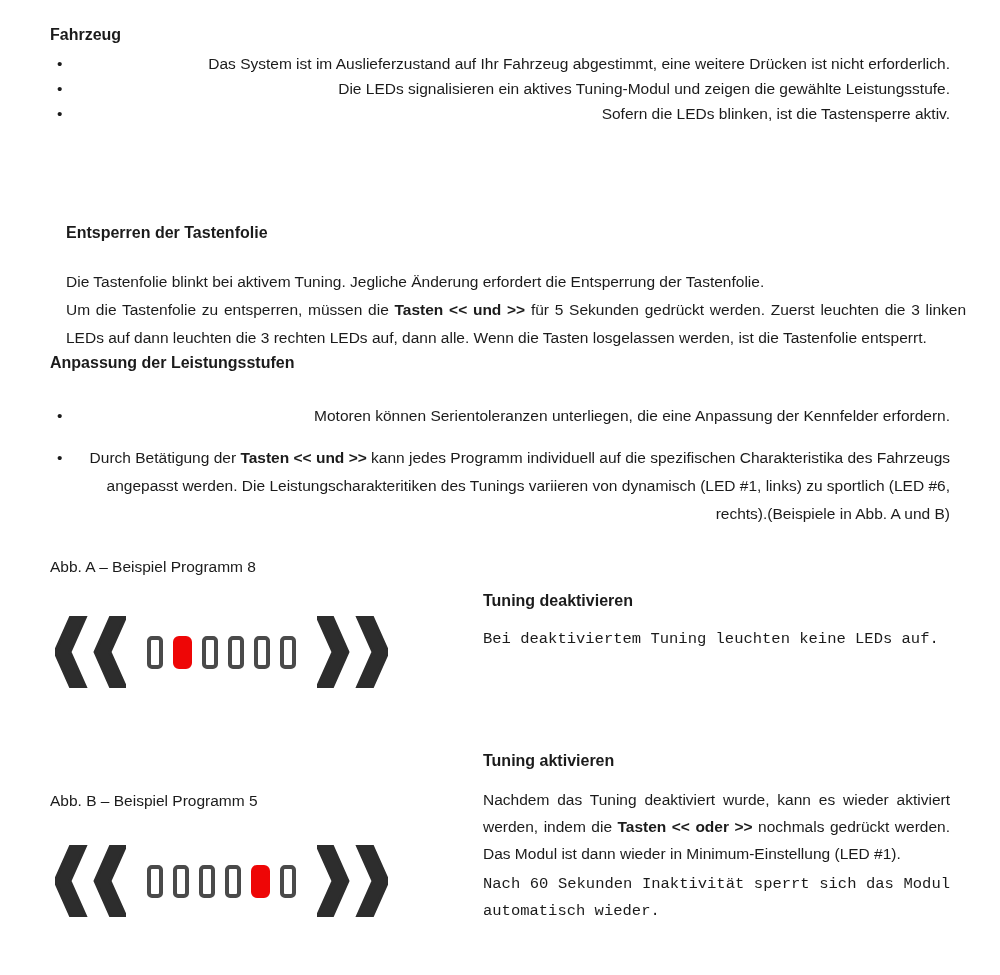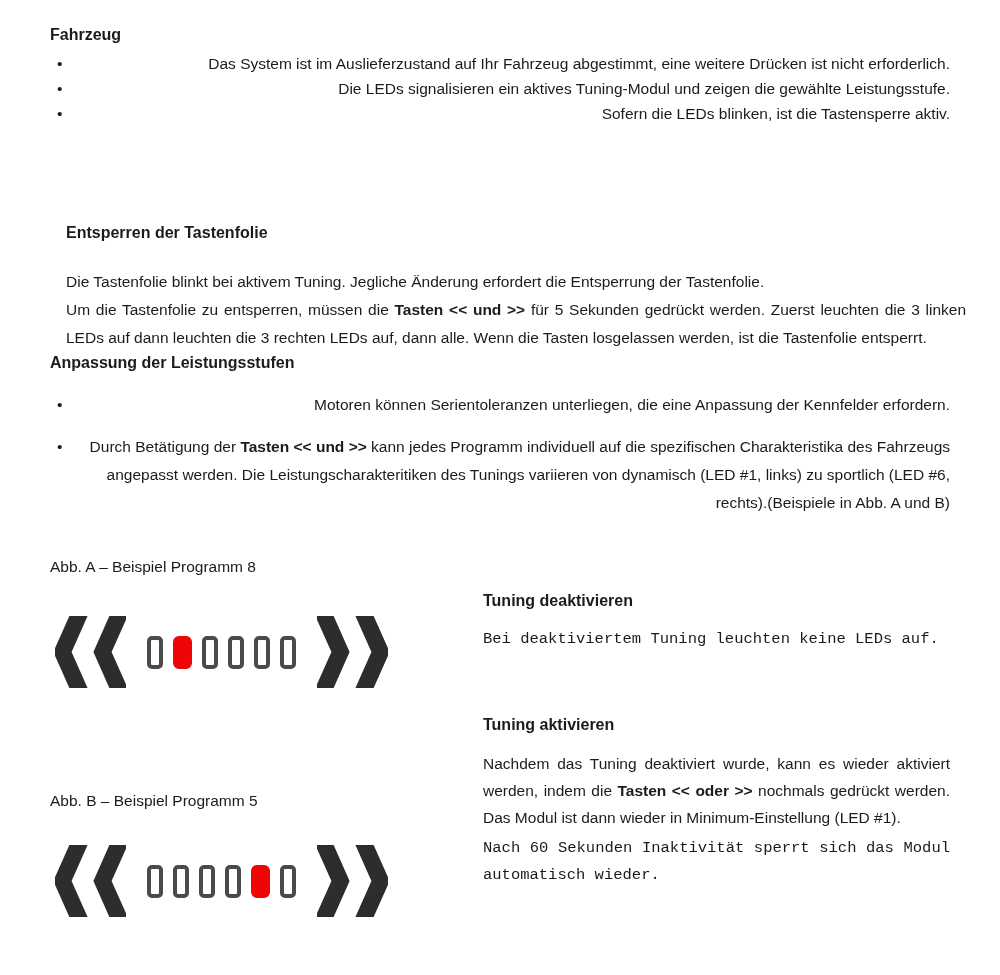--- a/index.html
+++ b/index.html
@@ -32,30 +32,30 @@
   .fig .flip{transform:scale(-1,1);}
   .ledstrip{display:flex;align-items:center;gap:10px;margin:0 21px;}
   .led{width:16px;height:33px;border:4px solid var(--led-border);border-radius:5px;background:#ffffff;}
   .led.on{width:19px;background:var(--led-active);border-color:var(--led-active);border-radius:6px;}
   
   #sec-hinweise{left:50px;top:26px;width:900px;}
   #sec-hinweise h2{margin-bottom:7px;}
   #sec-entsperren{left:66px;top:176px;width:900px;margin-top:48px;}
   #sec-entsperren h2{margin-bottom:26px;}
   #sec-anpassung{left:50px;top:354px;width:900px;}
-  #sec-anpassung h2{margin-bottom:19px;}
+  #sec-anpassung h2{margin-bottom:30px;}
   #sec-anpassung .bullet{line-height:28px;}
   #sec-anpassung .bullet + .bullet{margin-top:14px;}
   #fig-a-label{left:50px;top:558px;}
   #fig-a{left:55px;top:616px;}
   #fig-b-label{left:50px;top:792px;}
   #fig-b{left:55px;top:845px;}
   .rightcol{left:483px;width:467px;}
   #col-deakt{top:592px;}
-  #col-akt{top:716px;}
+  #col-akt{top:752px;}
   .rightcol h2{margin-bottom:16px;}
   .rightcol p{line-height:27px;}
   .rightcol .p2{margin-top:4px;font-family:Liberation Mono, monospace;}
 </style>
 </head>
 <body>
 
 <section class="abs" id="sec-hinweise">
   <h2>Fahrzeug</h2>
   <div class="bullets">

